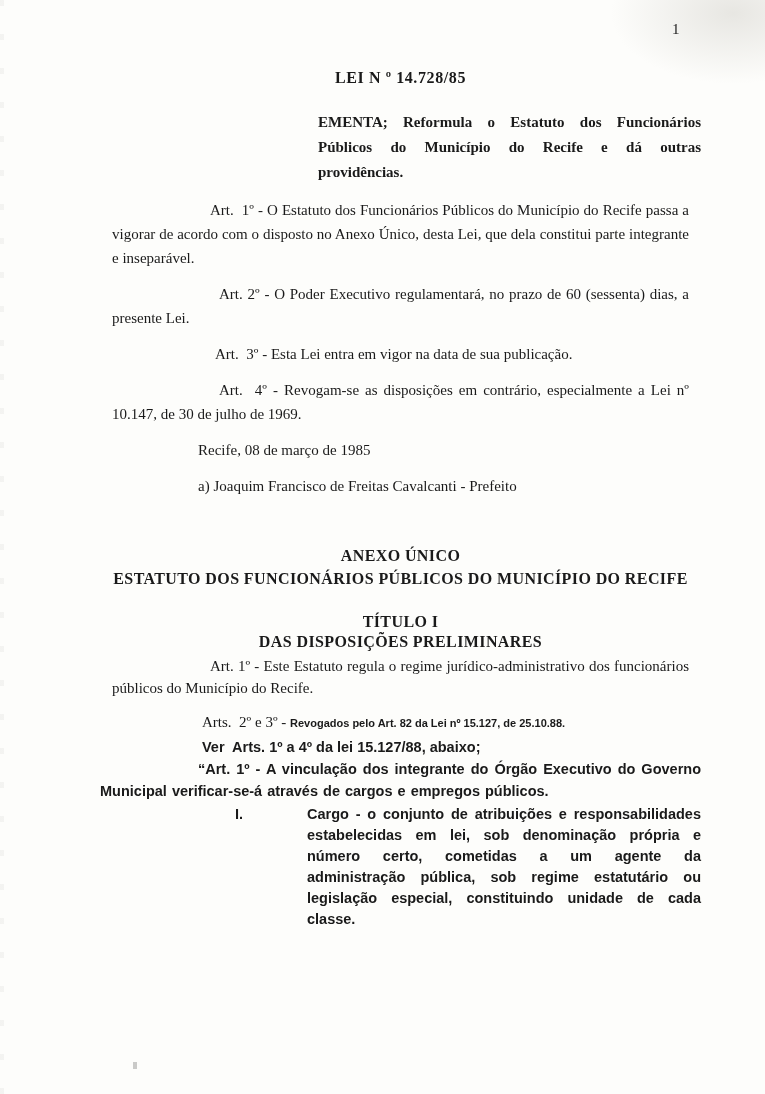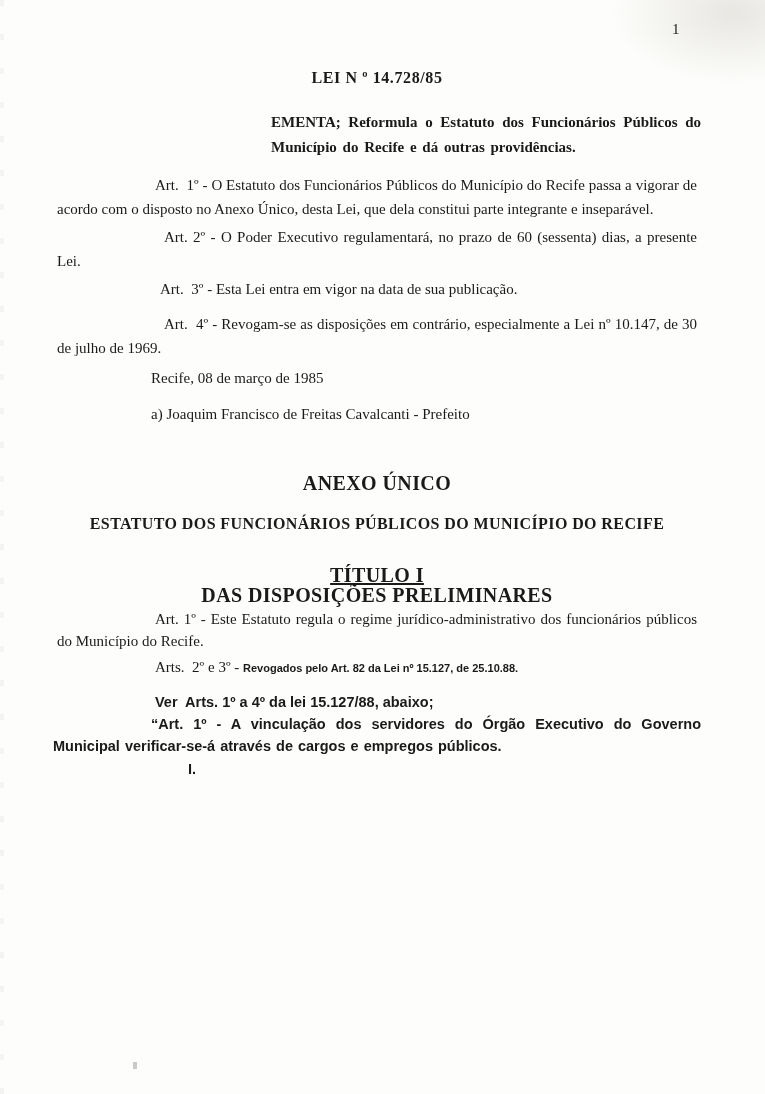--- a/index.html
+++ b/index.html
@@ -30,21 +30,21 @@
     );
     opacity: .5;
     pointer-events: none;
   }
   .speck {
     position: absolute; left: 133px; top: 1062px;
     width: 4px; height: 7px; background: rgba(160,160,158,0.55);
   }
   .content {
     position: relative;
-    padding: 0 64px 0 53px; 
+    padding: 0 64px 0 100px; 
   }
   .page-number {
     position: absolute; left: 672px; top: 20px;
     font-size: 15px; line-height: 18px;
   }
   .law-title {
     margin: 68px 0 0 0;
     text-align: center;
     font-size: 16px; font-weight: 700;
     letter-spacing: 0.6px;
@@ -59,21 +59,21 @@
     word-spacing: 2px;
   }
   .preamble {
     margin: 6px 0 0 0;
     font-size: 15.5px;
     line-height: 21.5px;
     text-align: justify;
     word-spacing: 1px;
   }
   .para {
-    margin: 4px;
+    margin: 12px;
     font-size: 15px;
     line-height: 24px;
     text-align: justify;
   }
   .ind98  { text-indent: 98px; }
   .ind103 { text-indent: 103px; }
   .ind107 { text-indent: 107px; }
   .m-art1 { margin-top: 13px; }
   .m-art2 { margin-top: 2px; }
   .m-art3 { margin-top: 3px; }
@@ -82,43 +82,43 @@
     margin: 0 0 0 98px;
     font-size: 15px;
     line-height: 24px;
   }
   .m-date { margin-top: 6px; }
   .m-sig  { margin-top: 12px; }
   .center-head {
     margin: 0;
     text-align: center;
     font-weight: 700;
-    font-size: 20px;
+    font-size: 16px;
     line-height: 19px;
     letter-spacing: 0.4px;
   }
   .m-anexo   { margin-top: 48px; }
-  .m-statute { margin-top: 21px; font-size: 16px; }
-  .m-titulo  { margin-top: 32px; line-height: 20px; text-decoration: underline; }
+  .m-statute { margin-top: 4px; font-size: 16px; }
+  .m-titulo  { margin-top: 24px; line-height: 20px; }
   .m-subtit  { margin-top: 0;  line-height: 20px; }
   .m-annex-art1 { margin-top: 4px; line-height: 21.5px; }
   .boldsans {
     font-family: "Liberation Sans", "DejaVu Sans", sans-serif;
     font-weight: 700;
   }
   .amend-line {
     margin: 0;
     font-size: 15px;
     line-height: 22px;
     text-indent: 102px;
     white-space: nowrap;
   }
   .amend-line .boldsans { font-size: 11px; }
   .see-line {
-    margin: 12px 0 0 102px;
+    margin: 2px 0 0 102px;
     font-size: 14.5px;
     line-height: 22px;
   }
   .quoted {
     margin: 0;
     font-size: 14.5px;
     line-height: 22px;
     text-align: justify;
     text-indent: 98px;
     word-spacing: 1px;
@@ -182,21 +182,22 @@
     <h2 class="center-head m-titulo">TÍTULO I</h2>
 
     <h2 class="center-head m-subtit">DAS DISPOSIÇÕES PRELIMINARES</h2>
 
     <p class="para ind98 m-annex-art1">Art. 1º - Este Estatuto regula o regime jurídico-administrativo dos funcionários públicos do Município do Recife.</p>
 
     <p class="amend-line"><span>Arts.&nbsp; 2º e 3º - </span><span class="boldsans">Revogados pelo Art. 82 da Lei nº 15.127, de 25.10.88.</span></p>
 
     <p class="boldsans see-line">Ver&nbsp; Arts. 1º a 4º da lei 15.127/88, abaixo;</p>
 
-    <p class="boldsans quoted">“Art. 1º - A vinculação dos servidores do Órgão Executivo do Governo Municipal verificar-se-á através de cargos e empregos públicos.</p>
+    <p class="boldsans quoted">“Art. 1º - A vinculação dos integrante do Órgão Executivo do Governo Municipal verificar-se-á através de cargos e empregos públicos.</p>
 
 
     <div class="list-item">
       <span class="boldsans marker">I.</span>
+      <span class="boldsans item-text">Cargo - o conjunto de atribuições e responsabilidades estabelecidas em lei, sob denominação própria e número certo, cometidas a um agente da administração pública, sob regime estatutário ou legislação especial, constituindo unidade de cada classe.</span>
     </div>
 
   </div>
 </div>
 
 </body></html>

